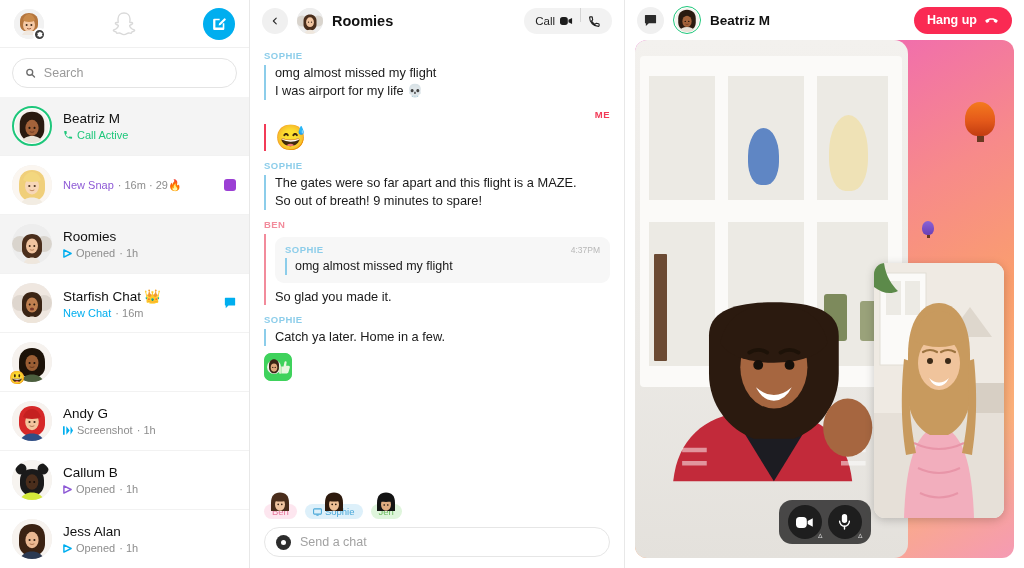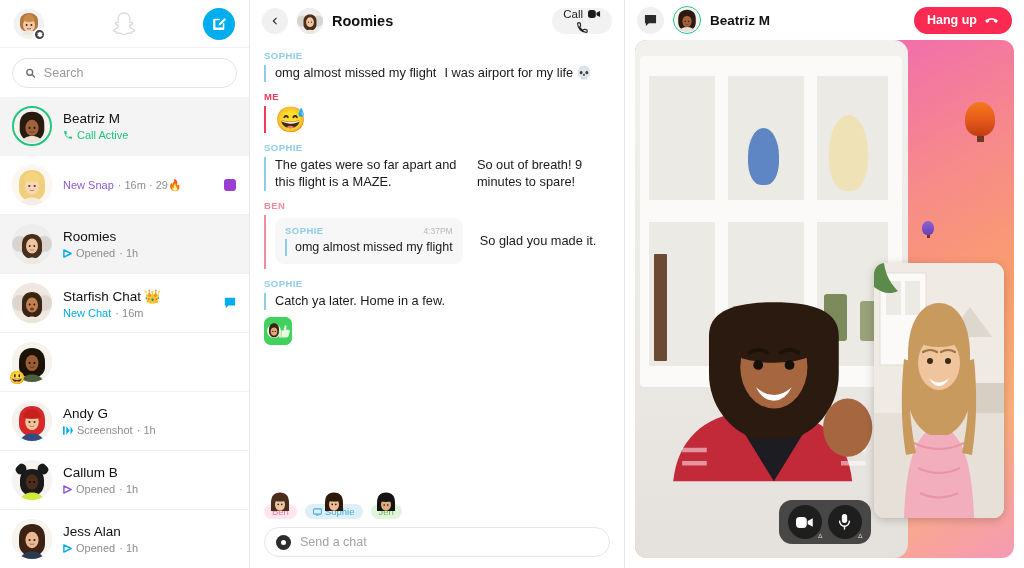--- a/index.html
+++ b/index.html
@@ -59,34 +59,34 @@
 
   
   .chat-panel { width:375px; height:568px; display:flex; flex-direction:column; flex:none;
                 border-right:1px solid #e8e8e8; background:#fff; }
   .cp-head { height:42px; display:flex; align-items:center; gap:9px; padding:0 12px; flex:none; }
   .back-btn { width:26px; height:26px; border-radius:50%; background:#f0f0f0; border:none;
               display:flex; align-items:center; justify-content:center; cursor:pointer; flex:none; }
   .cp-av { width:26px; height:26px; border-radius:50%; overflow:hidden; background:#ededed;
            flex:none; position:relative; }
   .cp-title { font-size:14.5px; font-weight:700; color:#111; flex:1; }
-  .call-group { display:flex; align-items:center; background:#f2f2f2; border-radius:15px;
-                height:26px; padding:0 4px;flex-direction:column; }
+  .call-group { display:flex; align-items:flex-start; background:#f2f2f2; border-radius:15px;
+                height:26px; padding:0 4px; }
   .call-btn { display:flex; align-items:center; gap:5px; padding:0 7px; cursor:pointer; height:26px; }
   .call-btn span { font-size:11.5px; color:#222; }
   .call-div { width:1px; height:14px; background:#d4d4d4; }
 
   .cp-body { flex:1; padding:8px 14px 0; overflow:hidden; display:flex; flex-direction:column; gap:9px; }
   .msg-group { display:flex; flex-direction:column; gap:2px; }
   .msg-author { font-size:9.5px; font-weight:700; letter-spacing:.45px; margin-bottom:2px; }
   .au-sophie { color:#8ccdea; }
-  .au-me { color:#f23b57; }
+  .au-me { color:#f23b57;text-align:right; }
   .au-ben { color:#f28b9b; }
   .msg-lines { border-left:2.5px solid; padding-left:9px; display:flex;
-               flex-direction:row; gap:8px;align-items:center; }
+               flex-direction:column; gap:1px; }
   .bl-sophie { border-color:#8ccdea; }
   .bl-me { border-color:#f23b57; }
   .bl-ben { border-color:#f28b9b; }
   .msg-line { font-size:12.8px; color:#1a1a1a; line-height:1.32; }
   .msg-emoji { font-size:25px; line-height:1.1; }
 
   .quote-card { background:#f7f7f7; border-radius:9px; padding:7px 10px 8px; margin:3px 0 5px;
                 margin-left:9px; position:relative; }
   .quote-head { display:flex; align-items:baseline; justify-content:space-between; }
   .quote-time { font-size:8.5px; color:#b8b8b8; }

